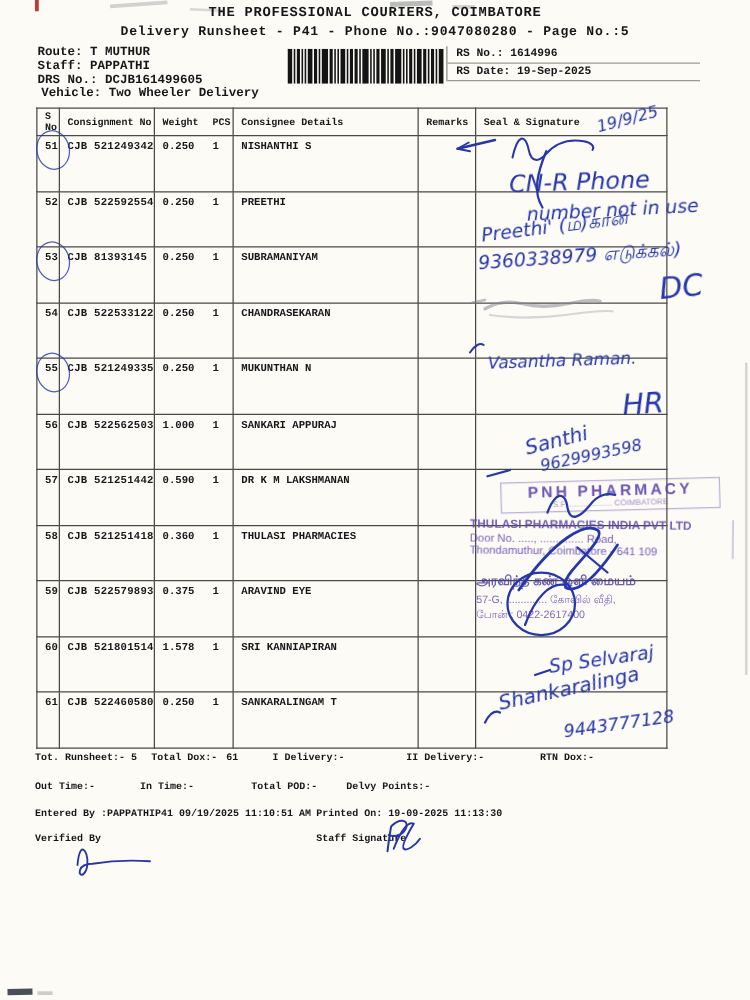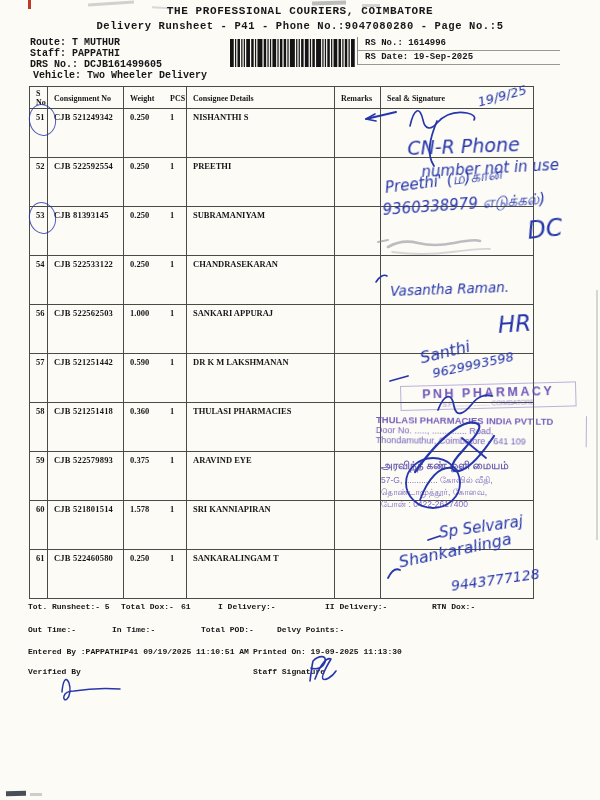--- a/index.html
+++ b/index.html
@@ -16,21 +16,21 @@
   .subtitle{top:20px;left:0;width:100%;text-align:center;font-size:10.5px;letter-spacing:.6px;font-weight:bold;}
   .info-line{left:30px;font-size:10px;font-weight:bold;}
   .rs-box{left:357px;top:37px;width:202px;border-left:1px solid #8a8a84;}
   .rs-row{font-size:9px;font-weight:bold;padding:1px 0 2px 7px;border-bottom:1px solid #9a9a92;}
 
   
   table.sheet{position:absolute;left:29px;top:86px;width:504px;height:513px;
     border-collapse:collapse;table-layout:fixed;}
   table.sheet,table.sheet th,table.sheet td{border:1px solid #4a4a46;}
   table.sheet{border:1.7px solid #262624;}
-  table.sheet tr{border-top:1.7px solid #2b2b28;border-bottom:1.7px solid #2b2b28;font-family:Liberation Serif, serif;}
+  table.sheet tr{border-top:1.7px solid #2b2b28;border-bottom:1.7px solid #2b2b28;}
   table.sheet th{font-size:8px;font-weight:bold;text-align:left;padding:2px 0 1px 6px;height:13px;overflow:hidden;}
   table.sheet td{vertical-align:top;font-size:8.5px;font-weight:bold;padding:3px 0 0 6px;overflow:visible;}
   th.h-sno,td.c-sno{padding-left:2px;}
   td.c-cons{padding-left:3px;letter-spacing:.2px;}
   .wp-w{display:inline-block;min-width:30px;}
   .wp-p{display:inline-block;margin-left:10px;}
   th.h-remarks,th.h-seal{text-align:center;padding-left:0;}
   .sno-wrap{position:relative;display:inline-block;}
   .sno-wrap.circled::after{content:'';position:absolute;left:-7px;top:-8px;width:25px;height:30px;
     border:1.6px solid rgba(38,54,171,.8);border-radius:50%;transform:rotate(-12deg);}
@@ -176,20 +176,28 @@
     </tr>
         <tr>
       <td class="c-sno"><span class="sno-wrap"><span class="sno-text">54</span></span></td>
       <td class="c-cons cell-consignment">CJB 522533122</td>
       <td><span class="wp-w cell-weight">0.250</span><span class="wp-p cell-pcs">1</span></td>
       <td class="cell-consignee">CHANDRASEKARAN</td>
       <td class="cell-remarks"></td>
       <td></td>
     </tr>
         <tr>
+      <td class="c-sno"><span class="sno-wrap circled"><span class="sno-text">55</span></span></td>
+      <td class="c-cons cell-consignment">CJB 521249335</td>
+      <td><span class="wp-w cell-weight">0.250</span><span class="wp-p cell-pcs">1</span></td>
+      <td class="cell-consignee">MUKUNTHAN N</td>
+      <td class="cell-remarks"></td>
+      <td></td>
+    </tr>
+        <tr>
       <td class="c-sno"><span class="sno-wrap"><span class="sno-text">56</span></span></td>
       <td class="c-cons cell-consignment">CJB 522562503</td>
       <td><span class="wp-w cell-weight">1.000</span><span class="wp-p cell-pcs">1</span></td>
       <td class="cell-consignee">SANKARI APPURAJ</td>
       <td class="cell-remarks"></td>
       <td></td>
     </tr>
         <tr>
       <td class="c-sno"><span class="sno-wrap"><span class="sno-text">57</span></span></td>
       <td class="c-cons cell-consignment">CJB 521251442</td>
@@ -258,21 +266,20 @@
 
   <div class="stamp" style="left:376px;top:414px;width:208px;transform:rotate(.6deg);opacity:.85;border-right:1.5px solid rgba(95,67,176,.5);padding-right:2px;">
     <div class="sl" style="font-size:9.5px;font-weight:bold;">THULASI PHARMACIES INDIA PVT LTD</div>
     <div class="sl" style="font-size:9px;">Door No. ....., .............. Road,</div>
     <div class="sl" style="font-size:9px;">Thondamuthur, Coimbatore - 641 109</div>
   </div>
 
   <div class="stamp" style="left:381px;top:459px;width:196px;opacity:.8;">
     <div class="sl" style="font-size:10.5px;font-weight:bold;color:#4a3a9e;">அரவிந்த் கண் ஒளி மையம்</div>
     <div class="sl" style="font-size:8.5px;margin-top:2px;">57-G, .............. கோவில் வீதி,</div>
-    <div class="sl" style="font-size:8.5px;margin-top:1px;">தொண்டாமுத்தூர், கோவை,</div>
     <div class="sl" style="font-size:8.5px;margin-top:1px;">போன் : 0422-2617400</div>
   </div>
 
   <div class="hw" style="left:476px;top:95px;font-size:13px;transform:rotate(-15deg);">19/9/25</div>
   <div class="hw" style="left:407px;top:137px;font-size:19px;transform:rotate(-2deg);">CN-R Phone</div>
   <div class="hw" style="left:421px;top:163px;font-size:15px;transform:rotate(-3deg);">number not in use</div>
   <div class="hw" style="left:384px;top:179px;font-size:15px;transform:rotate(-7deg);">Preethi' (ம)கான்</div>
   <div class="hw" style="left:382px;top:201px;font-size:15px;transform:rotate(-4deg);">9360338979 எடுக்கல்)</div>
   <div class="hw" style="left:526px;top:217px;font-size:24px;transform:rotate(-6deg);">DC</div>
   <div class="hw" style="left:390px;top:283px;font-size:13.5px;transform:rotate(-2deg);">Vasantha Raman.</div>

